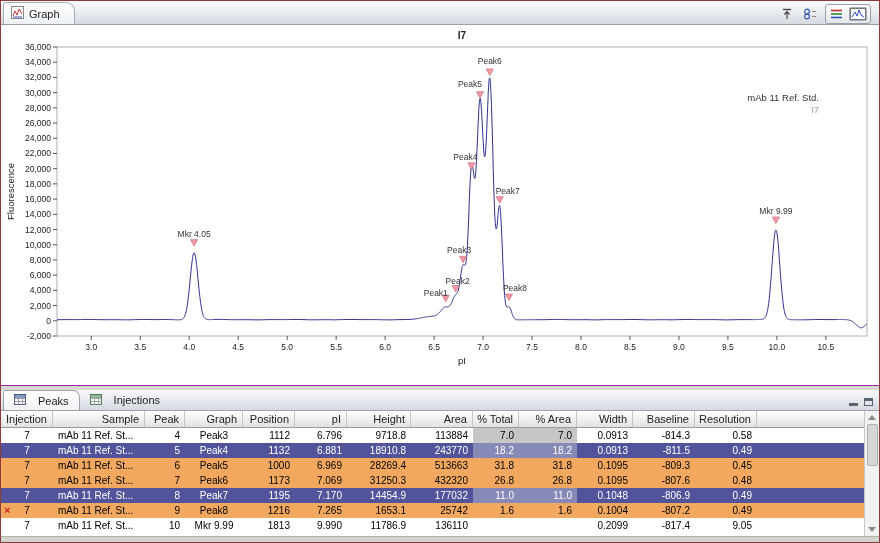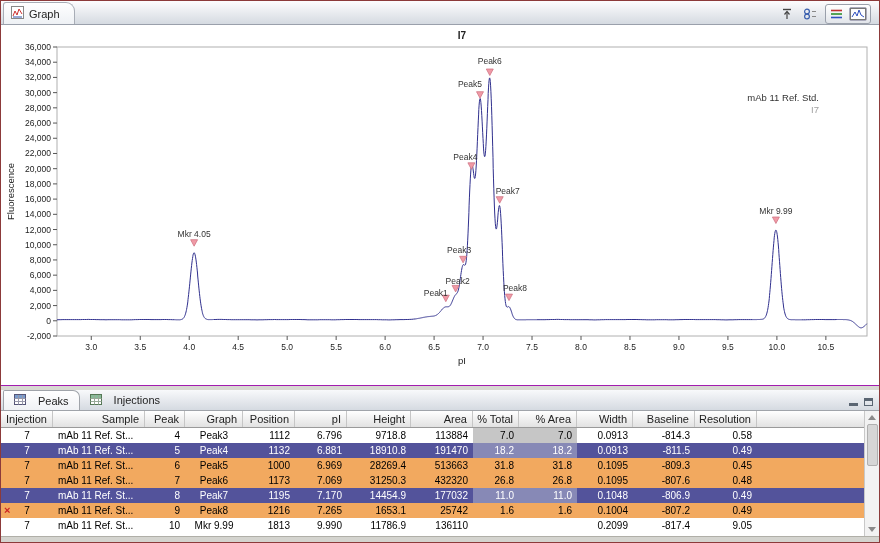--- a/index.html
+++ b/index.html
@@ -281,21 +281,21 @@
               <div class="cell"></div>
             </div>
             <div class="grid trow selected">
               <div class="cell">7</div>
               <div class="cell">mAb 11 Ref. St...</div>
               <div class="cell">5</div>
               <div class="cell">Peak4</div>
               <div class="cell">1132</div>
               <div class="cell">6.881</div>
               <div class="cell">18910.8</div>
-              <div class="cell">191470</div>
+              <div class="cell">243770</div>
               <div class="cell hl">18.2</div>
               <div class="cell hl">18.2</div>
               <div class="cell">0.0913</div>
               <div class="cell">-811.5</div>
               <div class="cell">0.49</div>
               <div class="cell"></div>
             </div>
             <div class="grid trow accent">
               <div class="cell">7</div>
               <div class="cell">mAb 11 Ref. St...</div>

